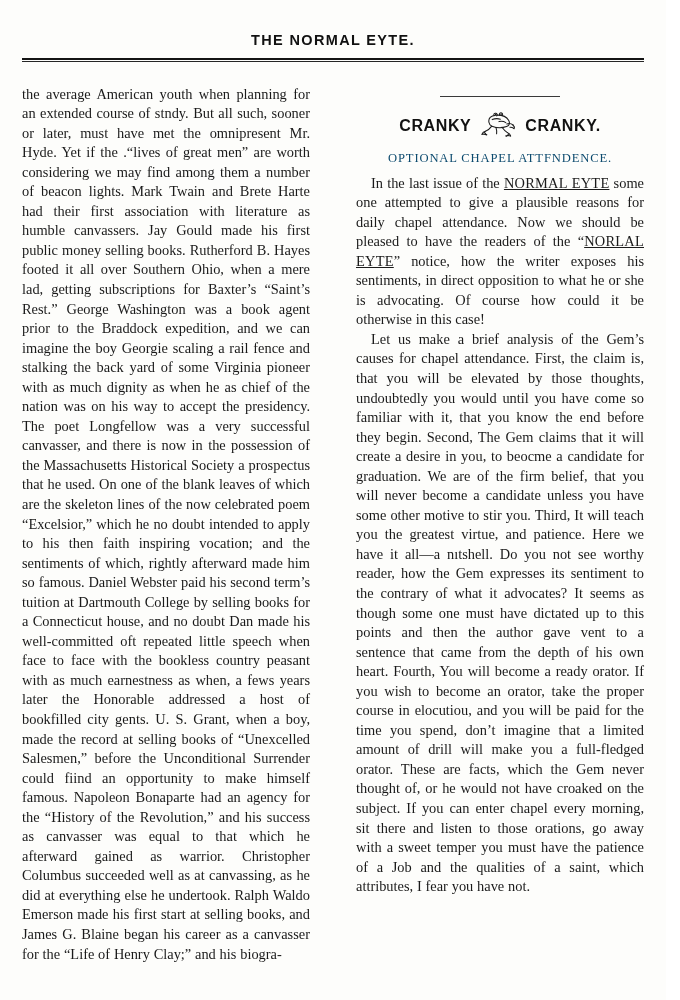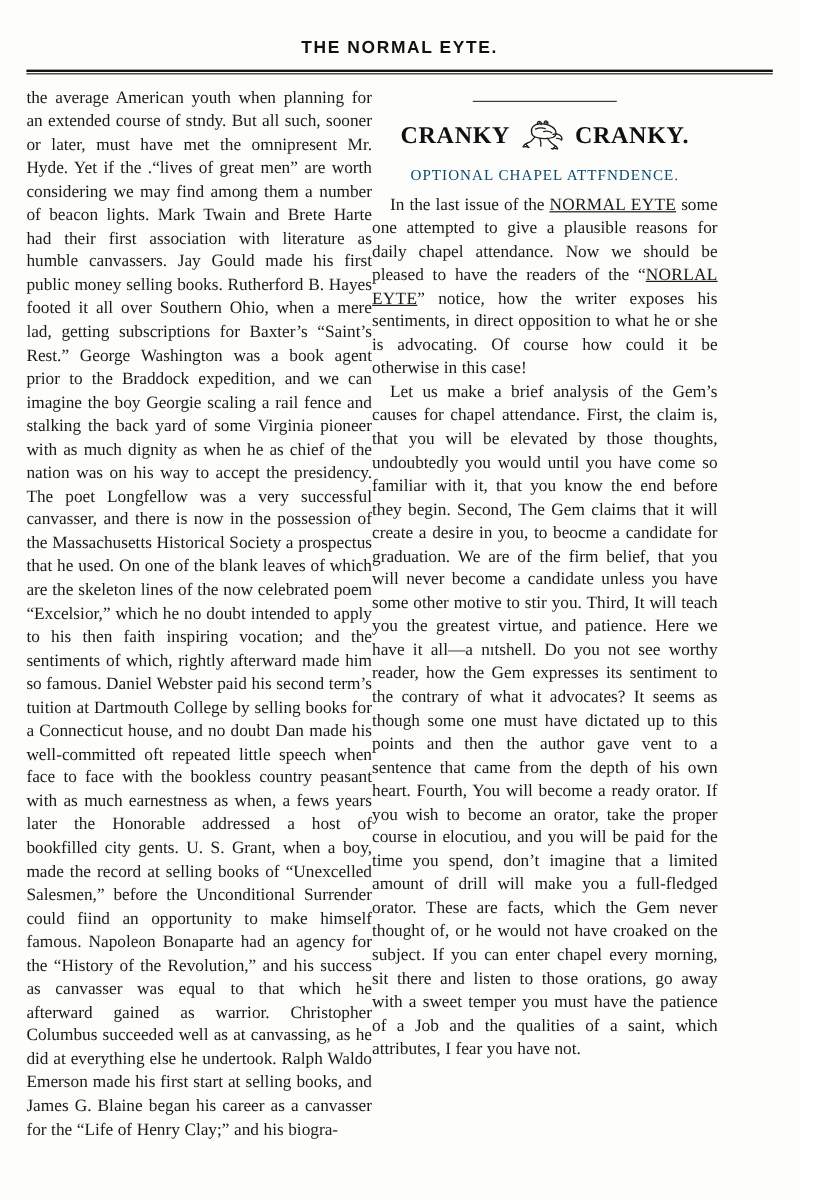--- a/index.html
+++ b/index.html
@@ -44,24 +44,25 @@
     margin: 10px auto 0 auto;
     width: 622px;
     height: 4px;
     border-top: 2.4px solid #141414;
     border-bottom: 0.9px solid #262626;
     box-sizing: border-box;
   }
 
   
   .columns {
-    margin: 0 auto;
+    margin: 12px auto;
     padding-top: 11px;
     width: 622px;
     display: flex;
+    justify-content: space-between;
     align-items: flex-start;
   }
   .col {
     width: 288px;
   }
 
   p {
     margin: 0;
     font-size: 14.4px;
     line-height: 19.55px;
@@ -86,22 +87,22 @@
     height: 0;
     border-top: 1px solid #3a3a3a;
   }
 
   .section-head {
     margin-top: 14px;
     text-align: center;
     white-space: nowrap;
   }
   .section-head-word {
-    font-family: Liberation Serif, serif;
-    font-size: 20px;
+    font-family: Liberation Sans, sans-serif;
+    font-size: 16px;
     font-weight: 700;
     letter-spacing: 0.6px;
     color: #111;
     vertical-align: middle;
   }
   .frog-cut {
     display: inline-block;
     vertical-align: middle;
     width: 40px;
     height: 30px;

